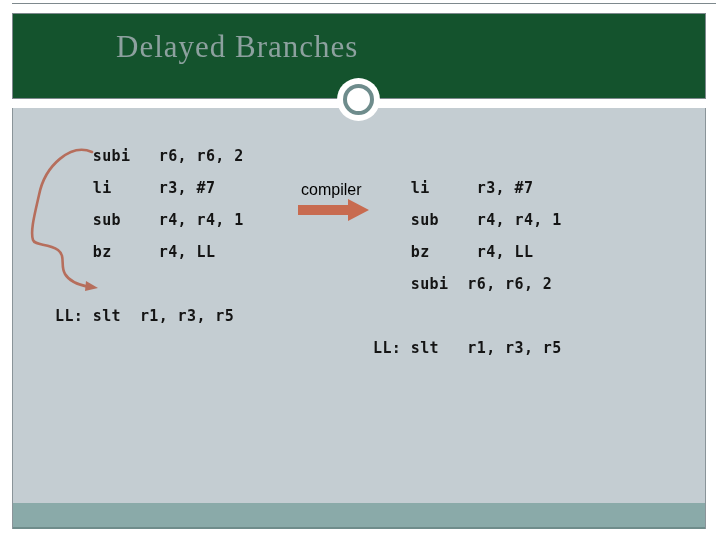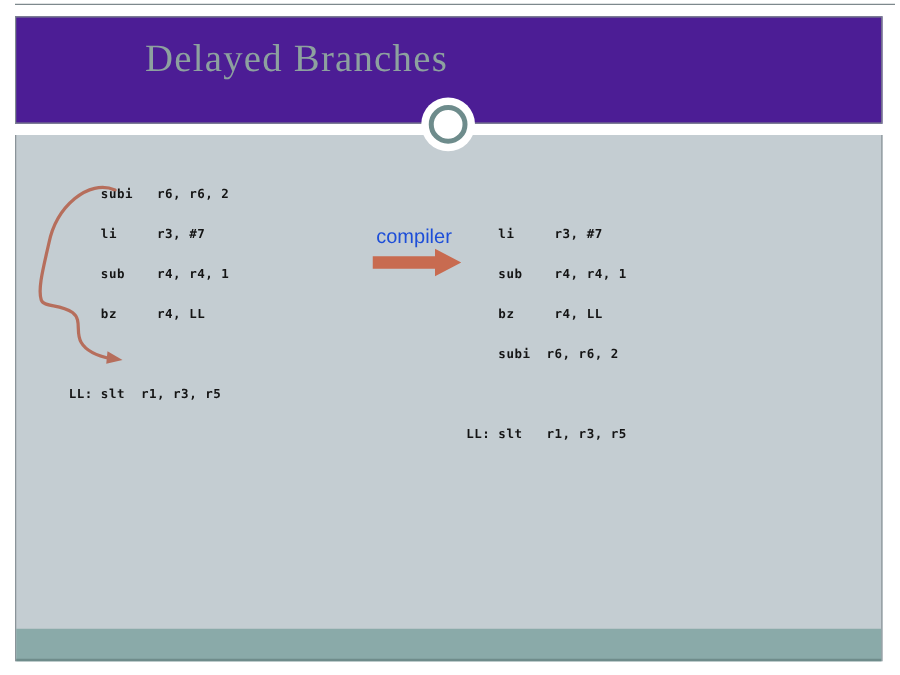--- a/index.html
+++ b/index.html
@@ -5,21 +5,21 @@
   html,body { margin:0; padding:0; background:#e8e8e8; }
   .slide {
     position:relative; width:720px; height:540px; background:#ffffff;
     overflow:hidden; font-family:"Liberation Sans", sans-serif;
   }
   
   .top-rule { position:absolute; left:12px; top:3px; width:704px; height:1px; background:#7e898d; }
   
   .title-bar {
     position:absolute; left:12px; top:13px; width:694px; height:86px;
-    background:#4c1d95; border:1px solid #7e898d; box-sizing:border-box;
+    background:#14532d; border:1px solid #7e898d; box-sizing:border-box;
   }
   .page-title {
     position:absolute; left:103px; top:15px;
     font-family:"Liberation Serif", serif; font-size:31px; letter-spacing:1px;
     color:#8da19f; white-space:nowrap;
   }
   
   .circle-ornament {
     position:absolute; left:343px; top:84px; width:23px; height:23px;
     border:4px solid #6e8c8c; border-radius:50%; background:#ffffff;
@@ -32,29 +32,29 @@
     box-sizing:border-box; background:#c4cdd2;
   }
   .footer-band {
     position:absolute; left:0; bottom:0; width:100%; height:24px;
     background:#8aaaa9; border-bottom:2px solid #6f8c8b; box-sizing:content-box;
   }
   
   .code-block {
     position:absolute; z-index:6;
     font-family:"DejaVu Sans Mono", monospace; font-weight:bold;
-    font-size:10px; letter-spacing:0.4px; color:#141414;
+    font-size:15px; letter-spacing:0.4px; color:#141414;
   }
   .code-block.before { left:55px; top:140px; }
   .code-block.after  { left:373px; top:172px; }
   .code-line { white-space:pre; height:32px; line-height:32px; }
   
   .compiler-label {
     position:absolute; left:301px; top:181px; z-index:6;
-    font-size:16px; color:#1d4ed8;
+    font-size:16px; color:#000000;
   }
   .compiler-arrow { position:absolute; left:298px; top:197px; z-index:6; }
   
   .curve-arrow { position:absolute; left:25px; top:138px; z-index:6; }
 </style>
 </head>
 <body>
 
 <div class="slide">
 

